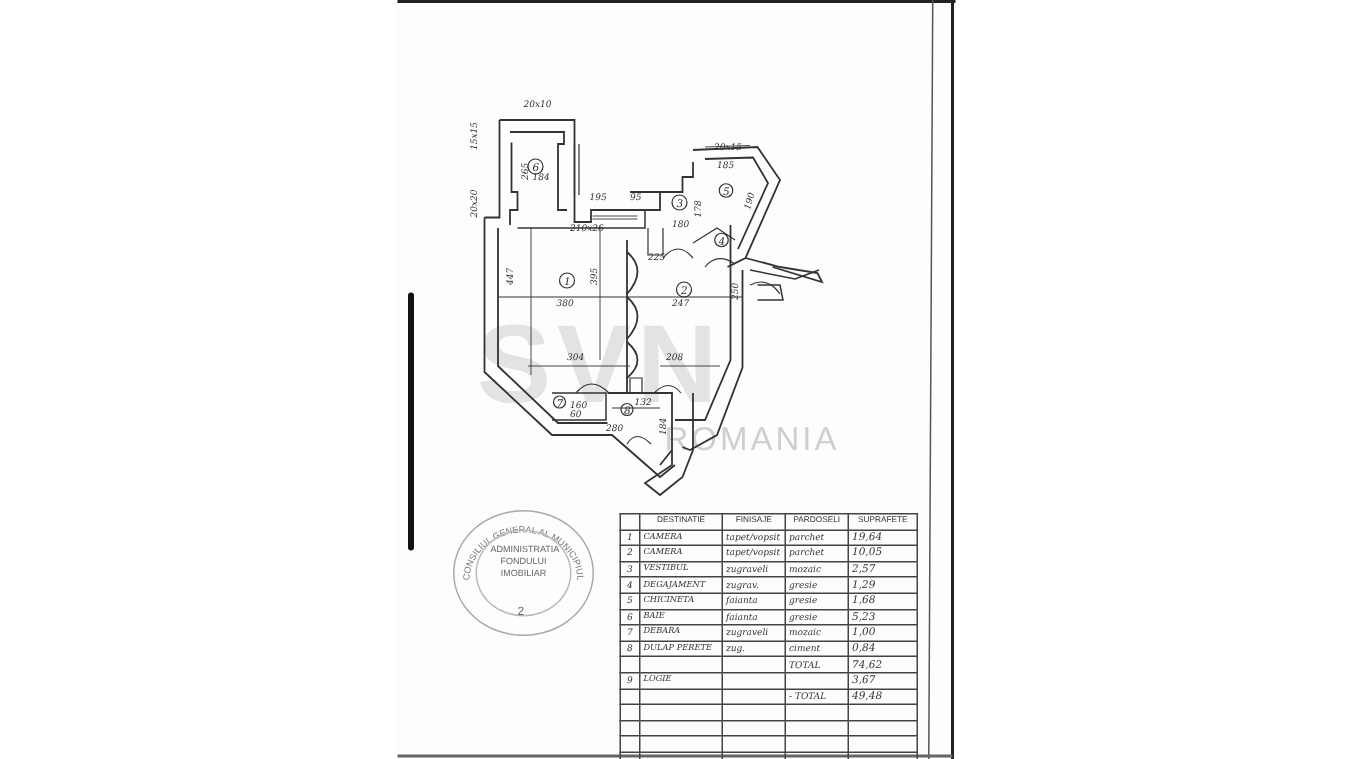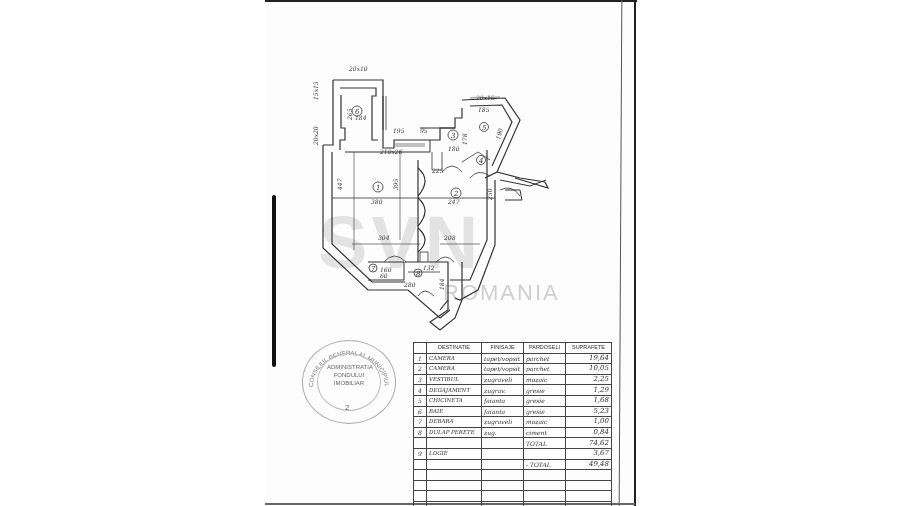--- a/index.html
+++ b/index.html
@@ -14,21 +14,21 @@
   .wm-logo { position:absolute; left:0; top:0; font-size:74px; font-weight:bold; color:rgba(160,160,160,0.28); letter-spacing:4px; font-family:"Liberation Sans", sans-serif; }
   .wm-sub { position:absolute; left:125px; top:80px; font-size:22px; color:rgba(150,150,150,0.45); letter-spacing:2px; }
   table.legend { position:absolute; left:413px; top:342px; border-collapse:collapse; width:199px; font-size:6px; }
   table.legend td, table.legend th { border:1px solid #444; height:9.6px; padding:0 2px; line-height:9px; white-space:nowrap; overflow:hidden; }
   table.legend th { font-weight:normal; color:#333; font-size:5.5px; text-align:center; }
   table.legend td { font-family:"DejaVu Serif", serif; font-style:italic; color:#333; }
   td.c-no { width:8px; text-align:center; }
   td.c-dest { width:50px; text-transform:uppercase; font-size:5.5px; }
   td.c-fin { width:37px; }
   td.c-par { width:37px; }
-  td.c-sup { text-align:right; font-size:7px; }
+  td.c-sup { font-size:7px; }
   .stamp { position:absolute; left:302px; top:340px; width:92px; height:82px; border-radius:50%; border:1px solid #aaa; color:#777; }
   .stamp-inner { position:absolute; left:14px; top:12px; width:62px; height:56px; border-radius:50%; border:1px solid #bbb; }
   .stamp-ring { position:absolute; left:0; top:0; width:92px; height:82px; }
   .stamp-center { position:absolute; left:24px; top:22px; width:44px; text-align:center; font-size:6px; line-height:8px; color:#666; }
   .stamp-num { position:absolute; left:42px; top:62px; font-size:8px; color:#666; }
   .dim { font-family:"DejaVu Serif", serif; font-style:italic; font-size:6px; fill:#333; }
   .rm { font-family:"DejaVu Serif", serif; font-style:italic; font-size:7px; fill:#333; }
 </style>
 </head>
 <body>
@@ -191,21 +191,21 @@
         <td class="c-dest">CAMERA</td>
         <td class="c-fin">tapet/vopsit</td>
         <td class="c-par">parchet</td>
         <td class="c-sup">10,05</td>
       </tr>
       <tr>
         <td class="c-no">3</td>
         <td class="c-dest">VESTIBUL</td>
         <td class="c-fin">zugraveli</td>
         <td class="c-par">mozaic</td>
-        <td class="c-sup">2,25</td>
+        <td class="c-sup">2,57</td>
       </tr>
       <tr>
         <td class="c-no">4</td>
         <td class="c-dest">DEGAJAMENT</td>
         <td class="c-fin">zugrav.</td>
         <td class="c-par">gresie</td>
         <td class="c-sup">1,29</td>
       </tr>
       <tr>
         <td class="c-no">5</td>

